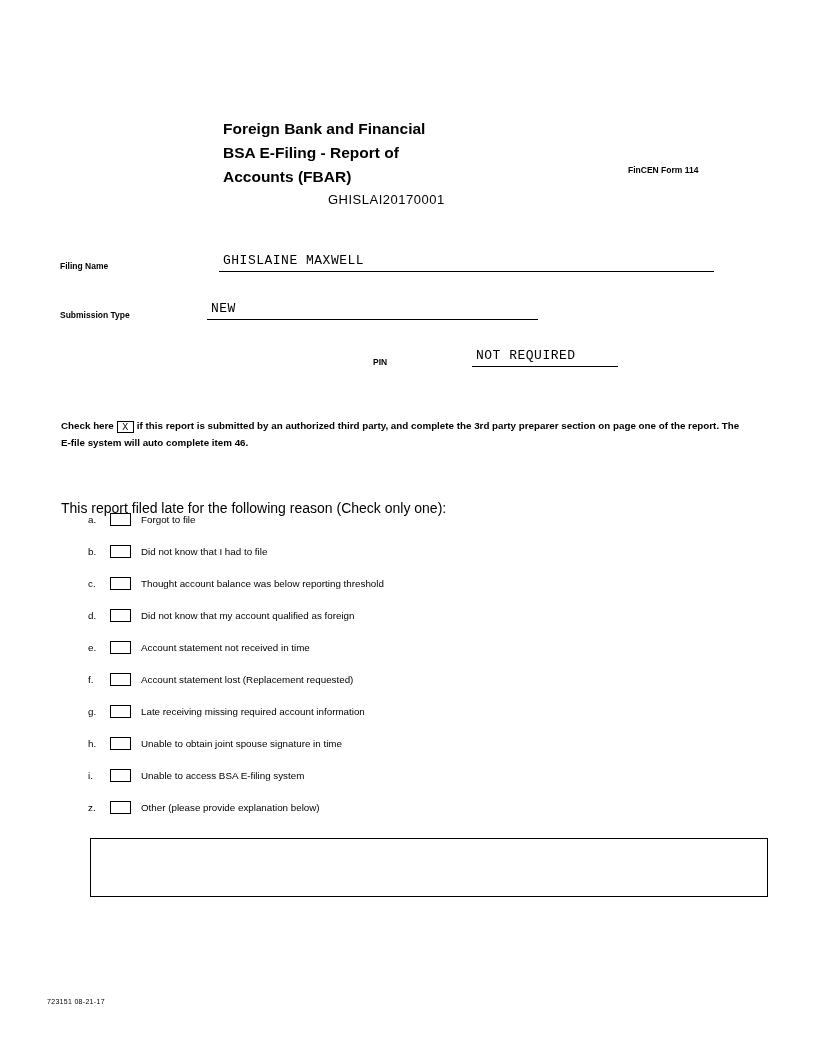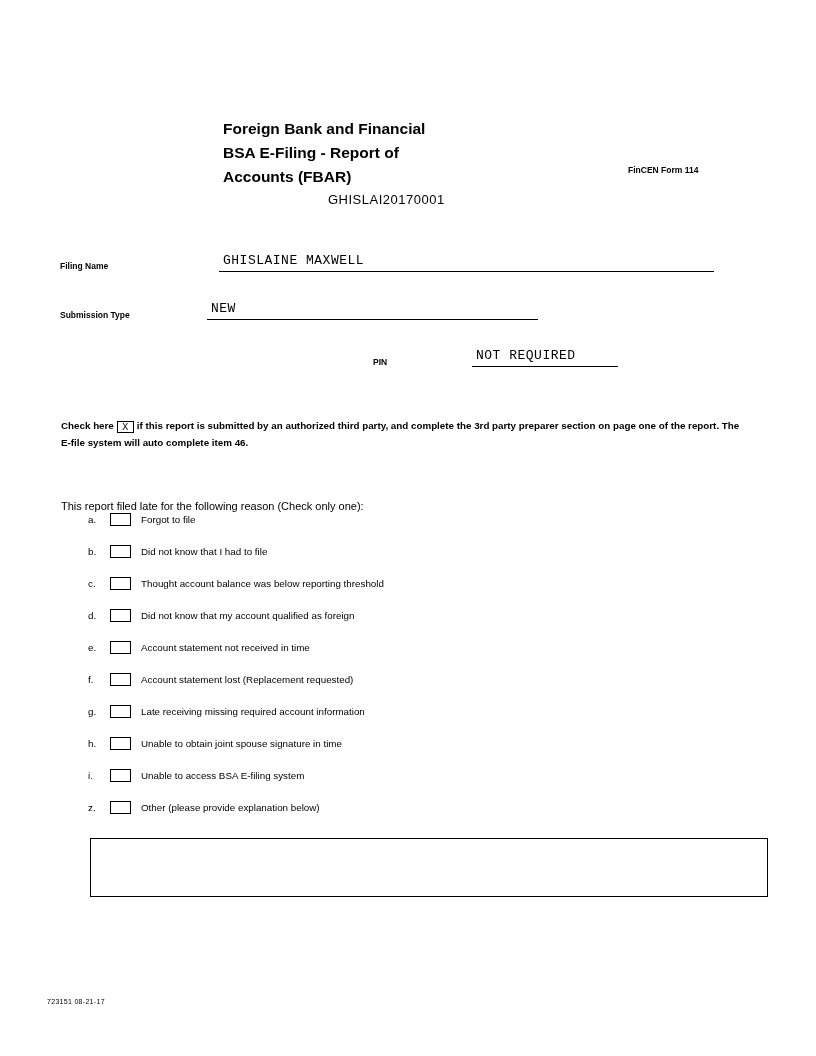--- a/index.html
+++ b/index.html
@@ -71,21 +71,21 @@
   }
   .note {
     position: absolute;
     left: 61px; top: 451px; width: 690px;
     font-size: 9.8px; font-weight: normal;
     line-height: 16.5px;
   }
   .late-intro {
     position: absolute;
     left: 61px; top: 500px;
-    font-size: 11px;
+    font-size: 14px;
   }
   .reasons {
     position: absolute;
     left: 0; top: 513px; width: 816px;
   }
   .reason-row {
     display: flex;
     align-items: flex-start;
     height: 32px;
     margin-left: 88px;

